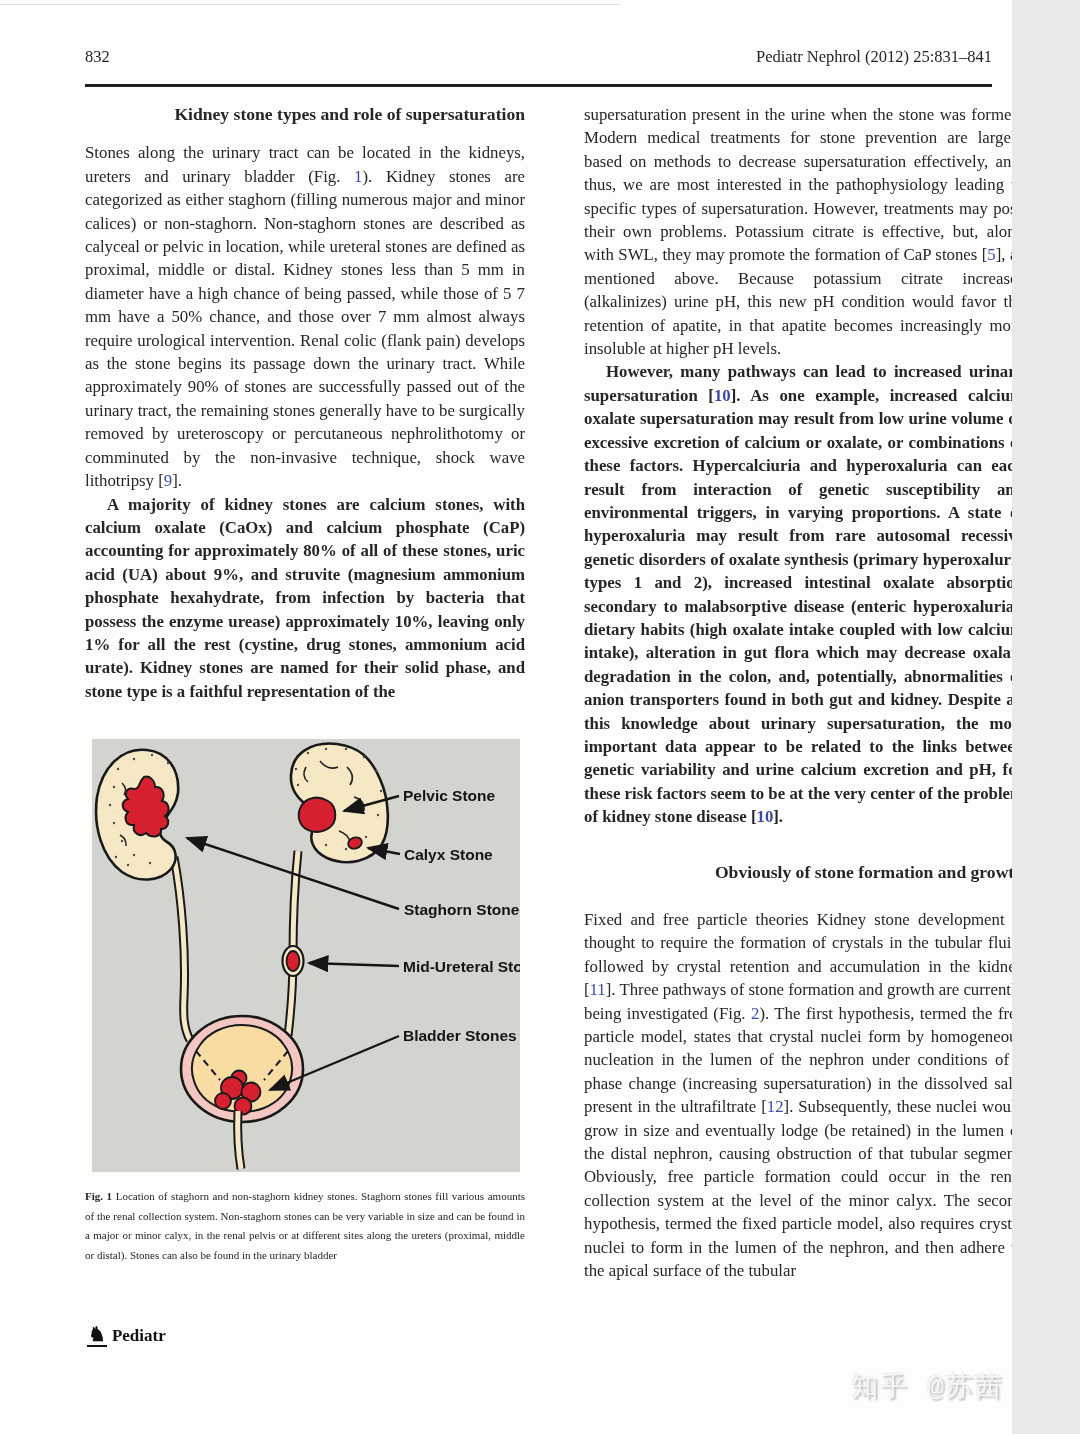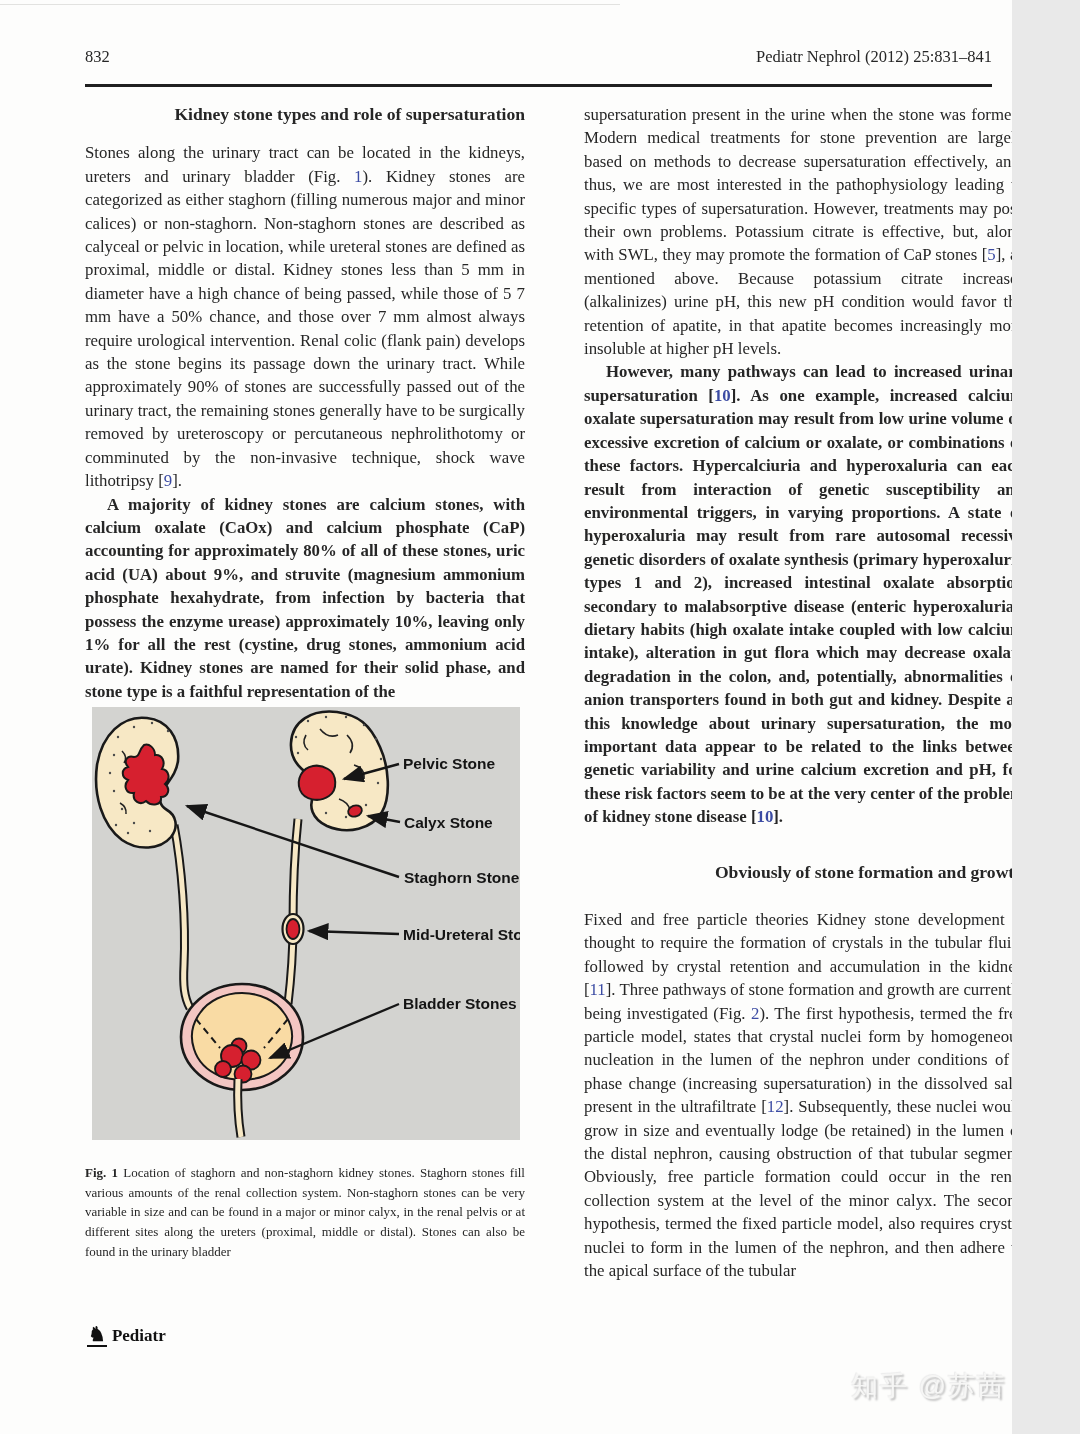--- a/index.html
+++ b/index.html
@@ -18,27 +18,27 @@
        text-align:justify;}
   .col-left{left:85px;}
   .col-right{left:584px;}
   h2.sec{font-size:17.6px;font-weight:bold;margin:0 0 15px 0;text-align:right;line-height:23.4px;}
   h2.sec2{margin:32px 0 24px 0;}
   p{margin:0;}
   p.ind{text-indent:22px;font-weight:bold;}
   .link{color:var(--link-blue);}
   .it{}
   .b{font-weight:bold;}
-  .fig{margin:4px 0 0 7px;width:428px;height:433px;}
-  .caption{margin-top:23px;font-size:13px;line-height:19.6px;}
+  .fig{margin:36px 0 0 7px;width:428px;height:433px;}
+  .caption{margin-top:15px;font-size:11px;line-height:19.6px;}
   .fig-label{font-family:"Liberation Sans",sans-serif;font-size:15.5px;font-weight:600;fill:#141414;}
   .springer{position:absolute;left:87px;top:1324px;display:flex;align-items:center;gap:5px;
             font-weight:bold;font-size:17px;color:#111;}
   .sp-icon{font-size:20px;line-height:1;border-bottom:2.5px solid #111;padding:0 1px 1px 1px;}
-  .watermark{position:absolute;left:851px;top:1368px;font-family:Liberation Sans, sans-serif;
+  .watermark{position:absolute;left:851px;top:1368px;font-family:Liberation Mono, monospace;
              font-size:27px;letter-spacing:2px;color:#f6f6f5;
              text-shadow:2px 2px 2px #bcbcbc,-1px -1px 1px #ececec;white-space:nowrap;}
 </style>
 </head>
 <body>
 
 <div class="page">
   <div class="scan-artifact"></div>
 
   <div class="header">

